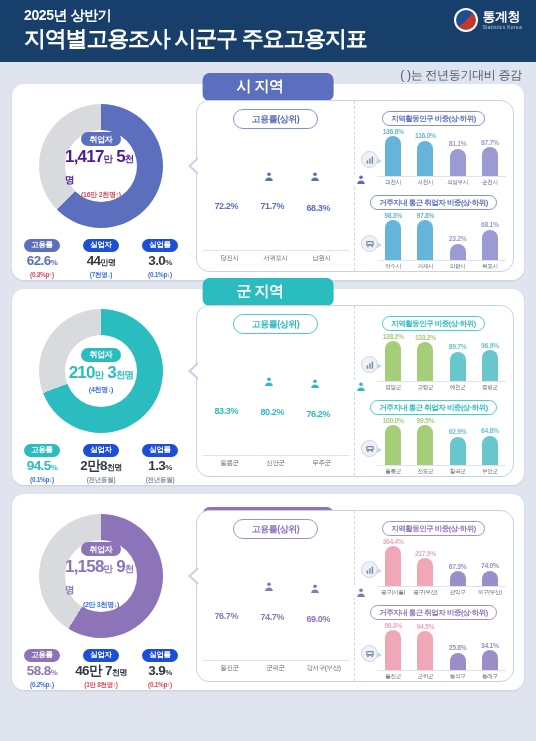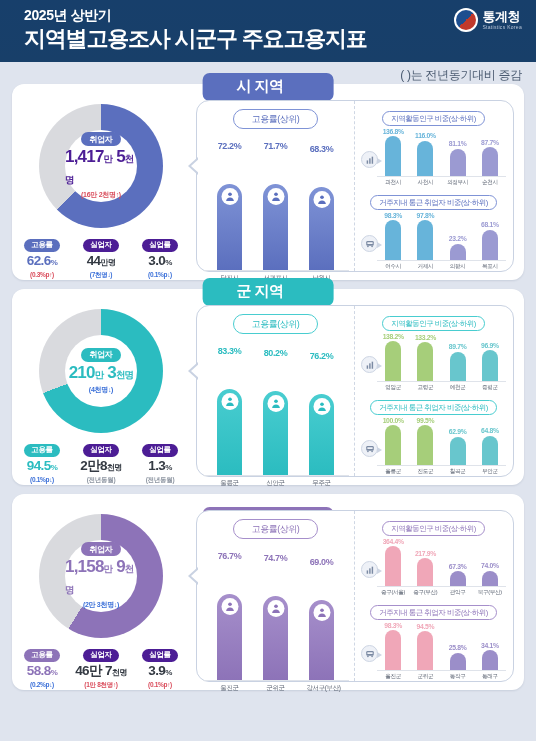--- a/index.html
+++ b/index.html
@@ -114,21 +114,21 @@
 
   .stats-row {
     display: flex; justify-content: center; gap: 7px;
     margin-top: 5px;
   }
   .stat { text-align: center; width: 52px; }
   .stat-pill {
     display: inline-block; color:#fff; font-size: 7.5px; font-weight: bold;
     border-radius: 8px; padding: 1.5px 7px; letter-spacing:-0.4px;
   }
-  .stat-pill.grey { background: #4c1d95; }
+  .stat-pill.grey { background: #1d4ed8; }
   .stat-val { font-size: 13.5px; font-weight: bold; letter-spacing:-0.6px; line-height: 16px; margin-top: 1px;}
   .stat-val .u { font-size: 8px; }
   .stat-sub { font-size: 6.5px; font-weight: bold; letter-spacing:-0.3px; }
   .stat-sub.up { color:#d94b5a; }
   .stat-sub.down { color:#3a6fd8; }
   .stat-sub.flat { color:#8c94a0; }
 
   
   .bubble {
     position: relative;
@@ -162,39 +162,39 @@
     display:flex; flex-direction: column; align-items:center;
   }
   .panel-right {
     flex: 1; padding: 6px 7px 4px 6px;
     display:flex; flex-direction:column; gap: 4px;
   }
 
   .cap-pill {
     border: 1.2px solid;
     border-radius: 11px;
-    font-size: 9px; font-weight: normal;
+    font-size: 9px; font-weight: bold;
     padding: 2.5px 18px;
     letter-spacing: -0.5px;
     white-space: nowrap;
   }
   .cap-pill.small {
     font-size: 7.5px; padding: 2px 8px; border-radius: 9px;
   }
 
   
   .barchart {
     flex: 1; width: 146px;
     display:flex; align-items: flex-end; justify-content: center;
     gap: 16px;
     border-bottom: 1.2px solid #dfe3ea;
     margin-top: 12px;
     padding-bottom: 0;
   }
-  .bar-item { width: 30px; display:flex; flex-direction: column; align-items:center;gap:31px; }
+  .bar-item { width: 30px; display:flex; align-items:center;gap:31px; }
   .bar-val { font-size: 9px; font-weight: bold; letter-spacing:-0.4px; margin-bottom: 2px; }
   .bar {
     width: 25px; border-radius: 13px 13px 0 0;
     position: relative;
   }
   .bar .ico {
     position: absolute; left: 50%; top: 4px; transform: translateX(-50%);
     width: 17px; height: 17px; border-radius: 50%;
     background: #ffffff;
     display:flex; align-items:center; justify-content:center;

